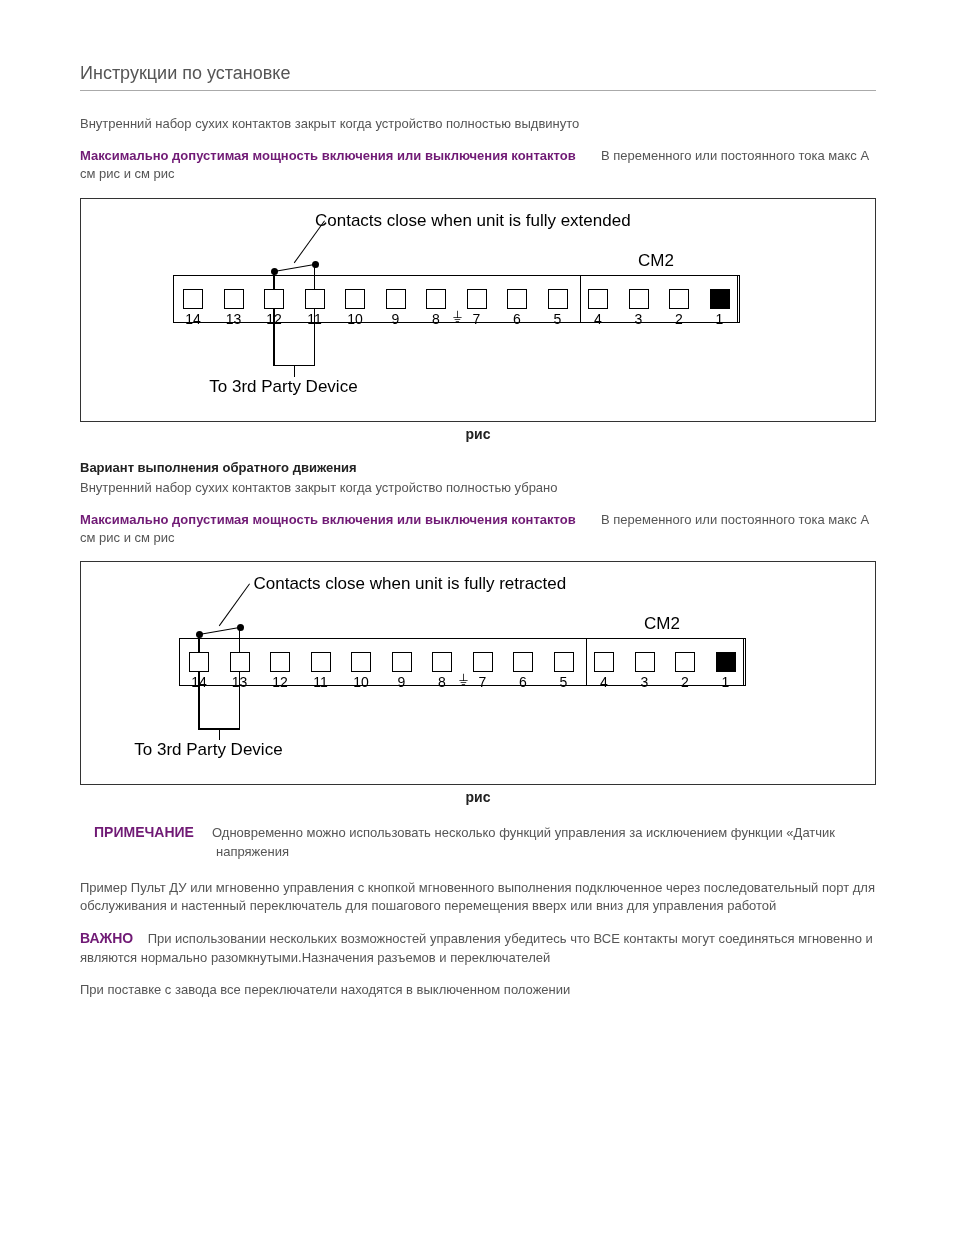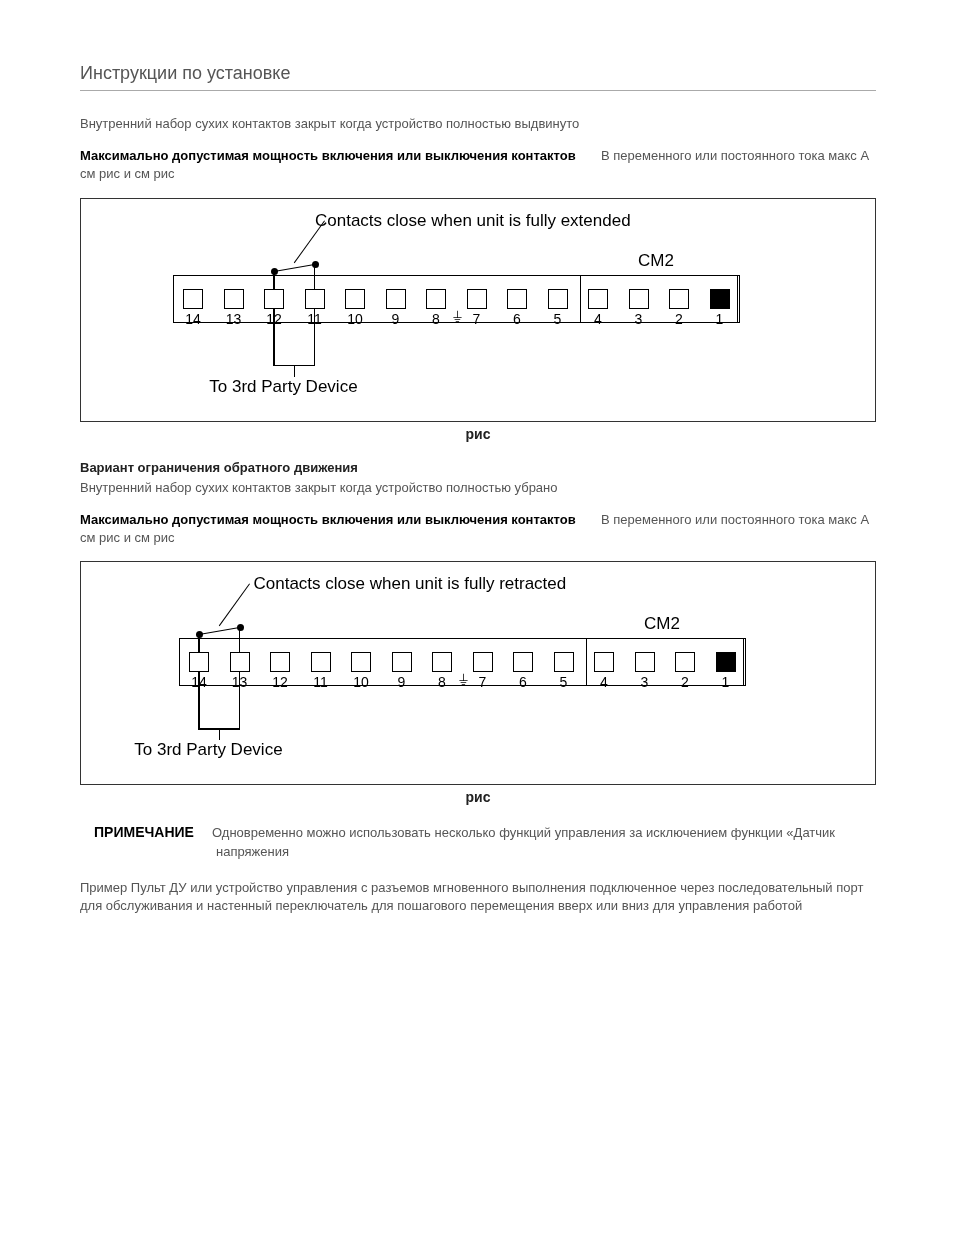--- a/index.html
+++ b/index.html
@@ -31,21 +31,21 @@
     margin: 0 0 4px 0;
   }
   .body-text {
     font-size: 13px;
     line-height: 1.4;
     color: #555;
     margin: 0 0 14px 0;
   }
   .body-text .lead {
     font-weight: 700;
-    color: #000000;
+    color: #701a75;
   }
   .fig-box {
     border: 1px solid #333;
     height: 222px;
     position: relative;
     margin: 3px 0 4px 0;
   }
   .fig-caption {
     text-align: center;
     font-size: 14px;
@@ -169,21 +169,21 @@
         <div class="line" style="left: 141.5px; top: -22px; width: 51.7597px; height: 1px; transform-origin: 0px 0px; transform: rotate(125.763deg);"></div>
         <div class="bottom-label" style="top: 134px; left: 26.25px;">To 3rd Party Device</div>
         <div class="line" style="left: 90.3px; top: 66px; width: 1.4px; height: 56px;"></div>
         <div class="line" style="left: 130.8px; top: 66px; width: 1.4px; height: 56px;"></div>
         <div class="line" style="left: 90.3px; top: 122px; height: 1.4px; width: 41.9px;"></div>
         <div class="line" style="left: 110.55px; top: 122px; width: 1.4px; height: 12px;"></div>
       </div>
   </div>
   <div class="fig-caption">рис</div>
 
-  <div class="sect-heading">Вариант ограничения обратного движения</div>
+  <div class="sect-heading">Вариант выполнения обратного движения</div>
   <div class="body-text">Внутренний набор сухих контактов закрыт  когда устройство полностью убрано</div>
   <div class="body-text">
     <span class="lead">Максимально допустимая мощность включения или выключения контактов</span>&nbsp;&nbsp;&nbsp;&nbsp;&nbsp;&nbsp;&nbsp;<span>В переменного или постоянного тока макс     А   см  рис        и см  рис</span>
   </div>
 
   <div class="fig-box">
     <div class="diagram" id="diagram2" style="left: 108px;">
         <div class="outline" style="left: -10px; top: 32px; width: 566.5px; height: 48px;"></div>
         <div class="outline" style="left: 397px; top: 32px; width: 157.5px; height: 48px;"></div>
         <div class="cm2-label" style="left: 455px; top: 8px;">CM2</div>
@@ -229,17 +229,21 @@
         <div class="line" style="left: 9.3px; top: 122px; height: 1.4px; width: 41.9px;"></div>
         <div class="line" style="left: 29.55px; top: 122px; width: 1.4px; height: 12px;"></div>
       </div>
   </div>
   <div class="fig-caption">рис</div>
 
   <div class="body-text" style="margin-bottom: 18px; padding-left: 136px; text-indent: -136px;">
     <span class="lead" style="font-size:14px;padding-left:14px;">ПРИМЕЧАНИЕ</span>&nbsp;&nbsp;&nbsp;&nbsp;&nbsp;<span id="note-text">Одновременно можно использовать несколько функций управления  за исключением функции «Датчик напряжения</span>
   </div>
 
-  <div class="body-text">Пример  Пульт ДУ или устройство управления с разъемов мгновенного выполнения  подключенное через последовательный порт  для обслуживания и настенный переключатель для пошагового перемещения вверх или вниз для управления работой</div>
-
-
+  <div class="body-text">Пример  Пульт ДУ или мгновенно управления с кнопкой мгновенного выполнения  подключенное через последовательный порт  для обслуживания и настенный переключатель для пошагового перемещения вверх или вниз для управления работой</div>
+
+  <div class="body-text">
+    <span class="lead" style="font-size:14px;">ВАЖНО</span>&nbsp;&nbsp;&nbsp;&nbsp;<span>При использовании нескольких возможностей управления убедитесь  что ВСЕ контакты могут соединяться мгновенно и являются нормально разомкнутыми.Назначения разъемов и переключателей</span>
+  </div>
+
+  <div class="body-text">При поставке с завода все        переключатели находятся в выключенном положении</div>
 
 </div>
 
 </body></html>

